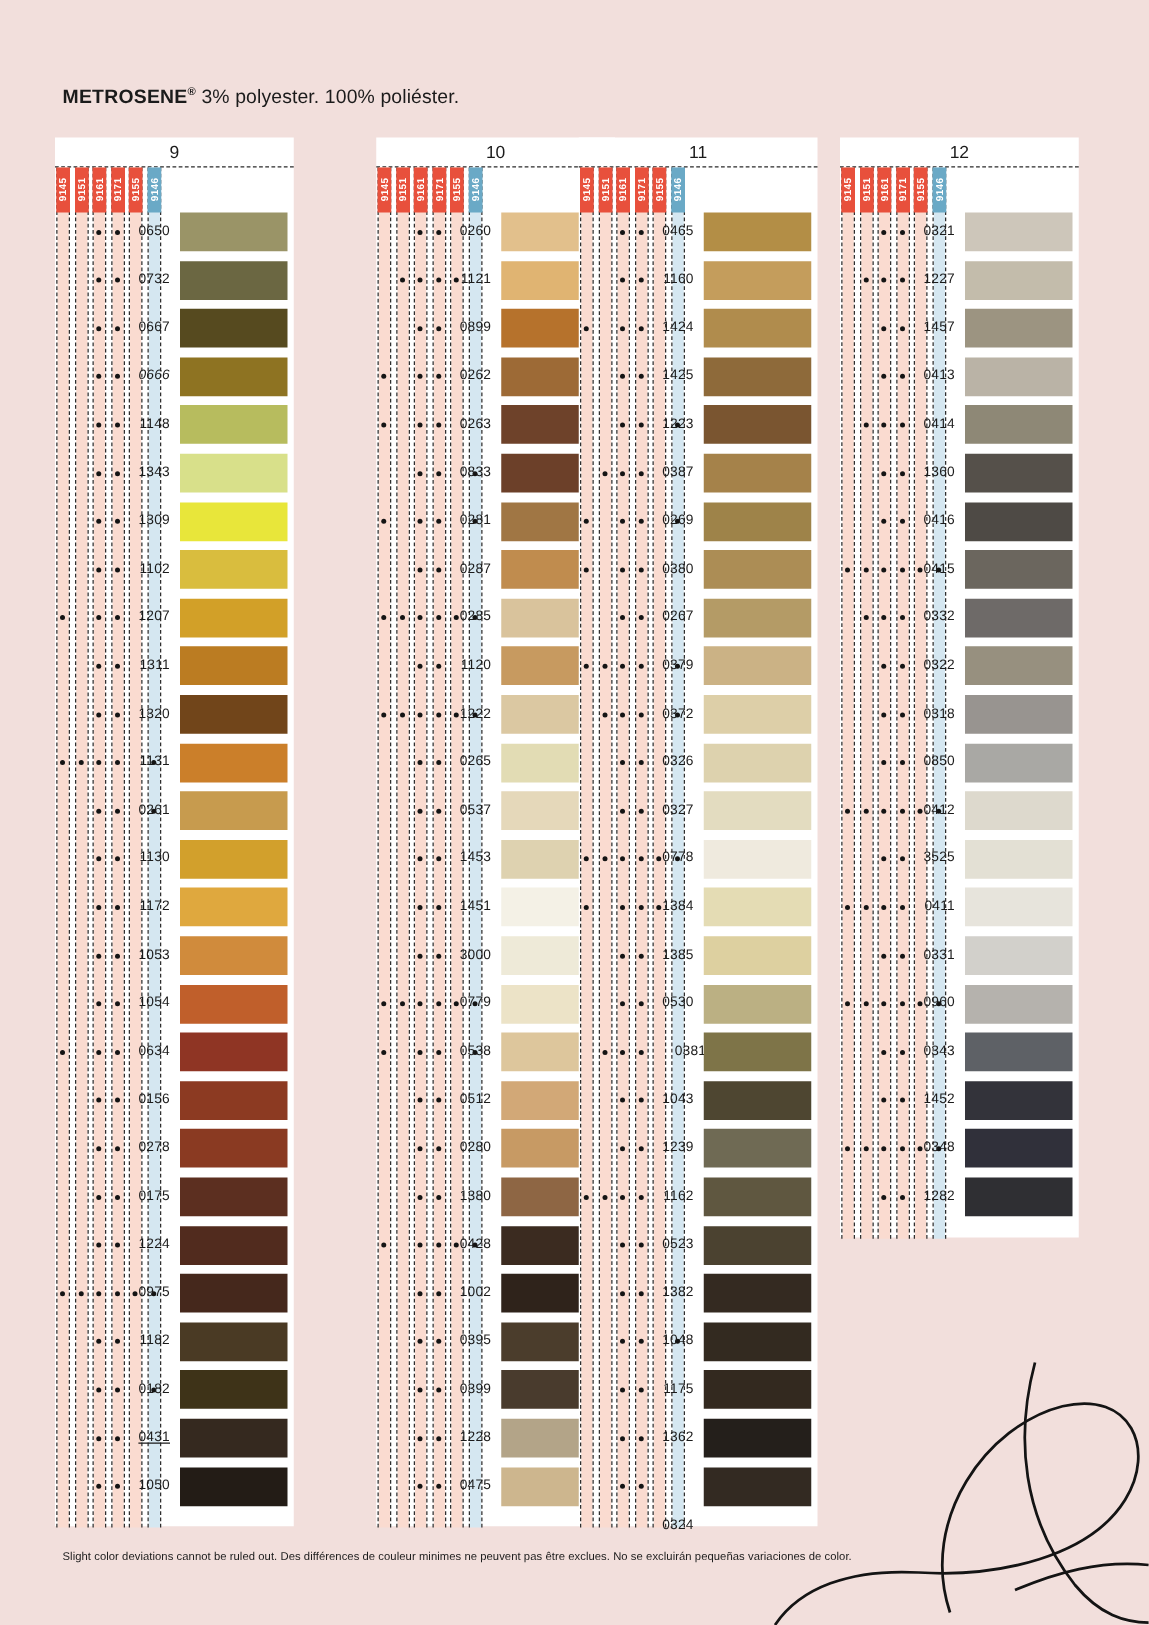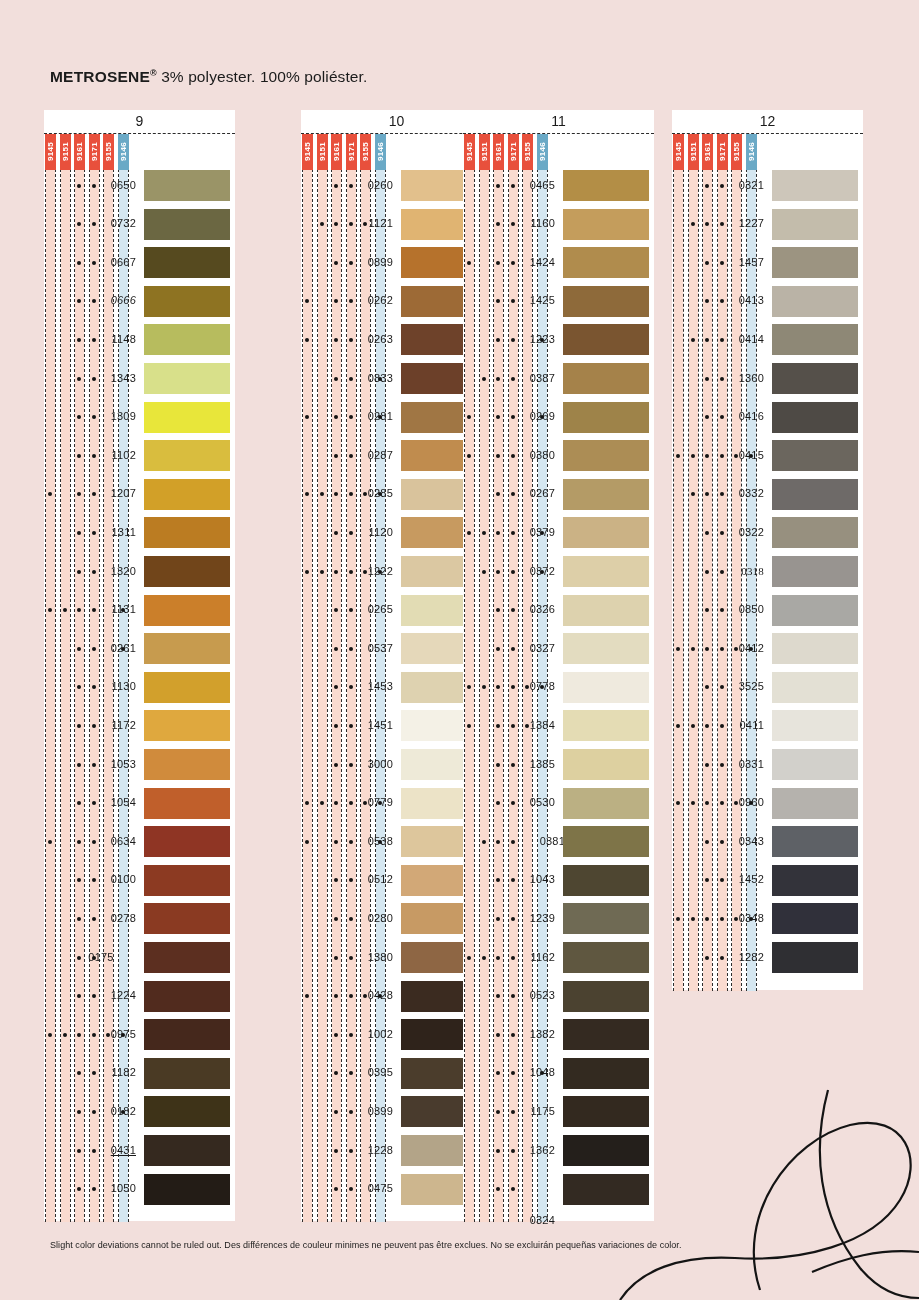--- a/index.html
+++ b/index.html
@@ -181,29 +181,29 @@
         <div class="dot" style="left: 47.5px; top: 667.1px;"></div>
         <div class="code" style="left: 54px; width: 38px; top: 662.1px;">1054</div>
         <div class="swatch" style="left: 100px; top: 653.6px; width: 86px; height: 31px; background: rgb(192, 95, 43);"></div>
         <div class="dot" style="left: 4px; top: 705.7px;"></div>
         <div class="dot" style="left: 33px; top: 705.7px;"></div>
         <div class="dot" style="left: 47.5px; top: 705.7px;"></div>
         <div class="code" style="left: 54px; width: 38px; top: 700.7px;">0634</div>
         <div class="swatch" style="left: 100px; top: 692.2px; width: 86px; height: 31px; background: rgb(143, 53, 36);"></div>
         <div class="dot" style="left: 33px; top: 744.3px;"></div>
         <div class="dot" style="left: 47.5px; top: 744.3px;"></div>
-        <div class="code" style="left: 54px; width: 38px; top: 739.3px;">0100</div>
+        <div class="code" style="left: 54px; width: 38px; top: 739.3px;">0156</div>
         <div class="swatch" style="left: 100px; top: 730.8px; width: 86px; height: 31px; background: rgb(140, 58, 34);"></div>
         <div class="dot" style="left: 33px; top: 782.9px;"></div>
         <div class="dot" style="left: 47.5px; top: 782.9px;"></div>
         <div class="code" style="left: 54px; width: 38px; top: 777.9px;">0278</div>
         <div class="swatch" style="left: 100px; top: 769.4px; width: 86px; height: 31px; background: rgb(138, 58, 34);"></div>
         <div class="dot" style="left: 33px; top: 821.5px;"></div>
         <div class="dot" style="left: 47.5px; top: 821.5px;"></div>
-        <div class="code" style="left: 38px; width: 38px; top: 816.5px; text-align: center;">0175</div>
+        <div class="code" style="left: 54px; width: 38px; top: 816.5px;">0175</div>
         <div class="swatch" style="left: 100px; top: 808px; width: 86px; height: 31px; background: rgb(92, 47, 32);"></div>
         <div class="dot" style="left: 33px; top: 860.1px;"></div>
         <div class="dot" style="left: 47.5px; top: 860.1px;"></div>
         <div class="code" style="left: 54px; width: 38px; top: 855.1px;">1224</div>
         <div class="swatch" style="left: 100px; top: 846.6px; width: 86px; height: 31px; background: rgb(81, 43, 30);"></div>
         <div class="dot" style="left: 4px; top: 898.7px;"></div>
         <div class="dot" style="left: 18.5px; top: 898.7px;"></div>
         <div class="dot" style="left: 33px; top: 898.7px;"></div>
         <div class="dot" style="left: 47.5px; top: 898.7px;"></div>
         <div class="dot" style="left: 62px; top: 898.7px;"></div>
@@ -620,21 +620,21 @@
         <div class="dot" style="left: 33px; top: 358.3px;"></div>
         <div class="dot" style="left: 47.5px; top: 358.3px;"></div>
         <div class="code" style="left: 54px; width: 38px; top: 353.3px;">0332</div>
         <div class="swatch" style="left: 100px; top: 344.8px; width: 86px; height: 31px; background: rgb(110, 106, 104);"></div>
         <div class="dot" style="left: 33px; top: 396.9px;"></div>
         <div class="dot" style="left: 47.5px; top: 396.9px;"></div>
         <div class="code" style="left: 54px; width: 38px; top: 391.9px;">0322</div>
         <div class="swatch" style="left: 100px; top: 383.4px; width: 86px; height: 31px; background: rgb(151, 144, 127);"></div>
         <div class="dot" style="left: 33px; top: 435.5px;"></div>
         <div class="dot" style="left: 47.5px; top: 435.5px;"></div>
-        <div class="code" style="left: 54px; width: 38px; top: 430.5px; font-family: Liberation Serif, serif;">0318</div>
+        <div class="code" style="left: 54px; width: 38px; top: 430.5px;">0318</div>
         <div class="swatch" style="left: 100px; top: 422px; width: 86px; height: 31px; background: rgb(152, 148, 144);"></div>
         <div class="dot" style="left: 33px; top: 474.1px;"></div>
         <div class="dot" style="left: 47.5px; top: 474.1px;"></div>
         <div class="code" style="left: 54px; width: 38px; top: 469.1px;">0850</div>
         <div class="swatch" style="left: 100px; top: 460.6px; width: 86px; height: 31px; background: rgb(169, 168, 164);"></div>
         <div class="dot" style="left: 4px; top: 512.7px;"></div>
         <div class="dot" style="left: 18.5px; top: 512.7px;"></div>
         <div class="dot" style="left: 33px; top: 512.7px;"></div>
         <div class="dot" style="left: 47.5px; top: 512.7px;"></div>
         <div class="dot" style="left: 62px; top: 512.7px;"></div>

